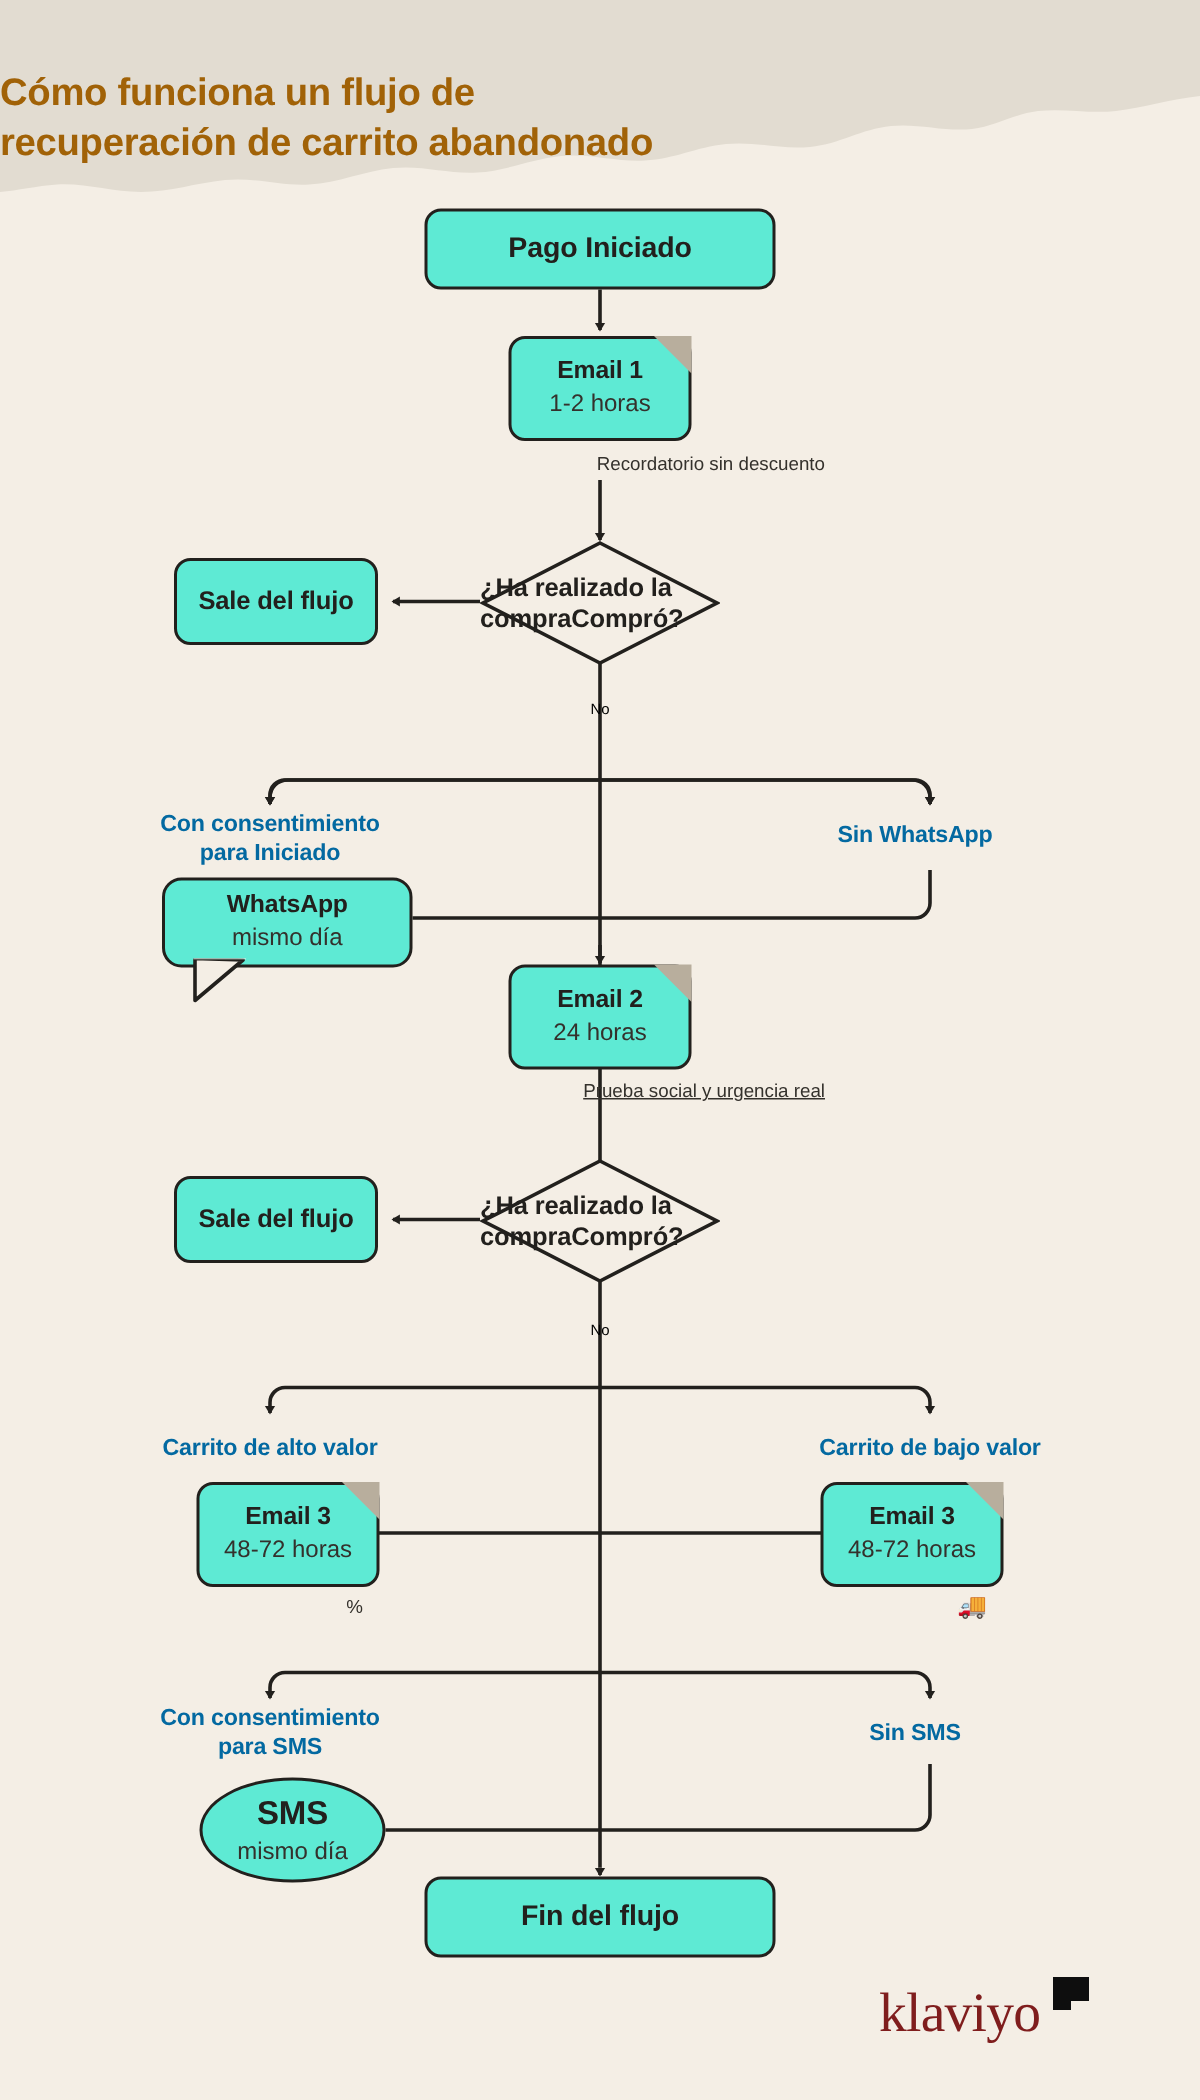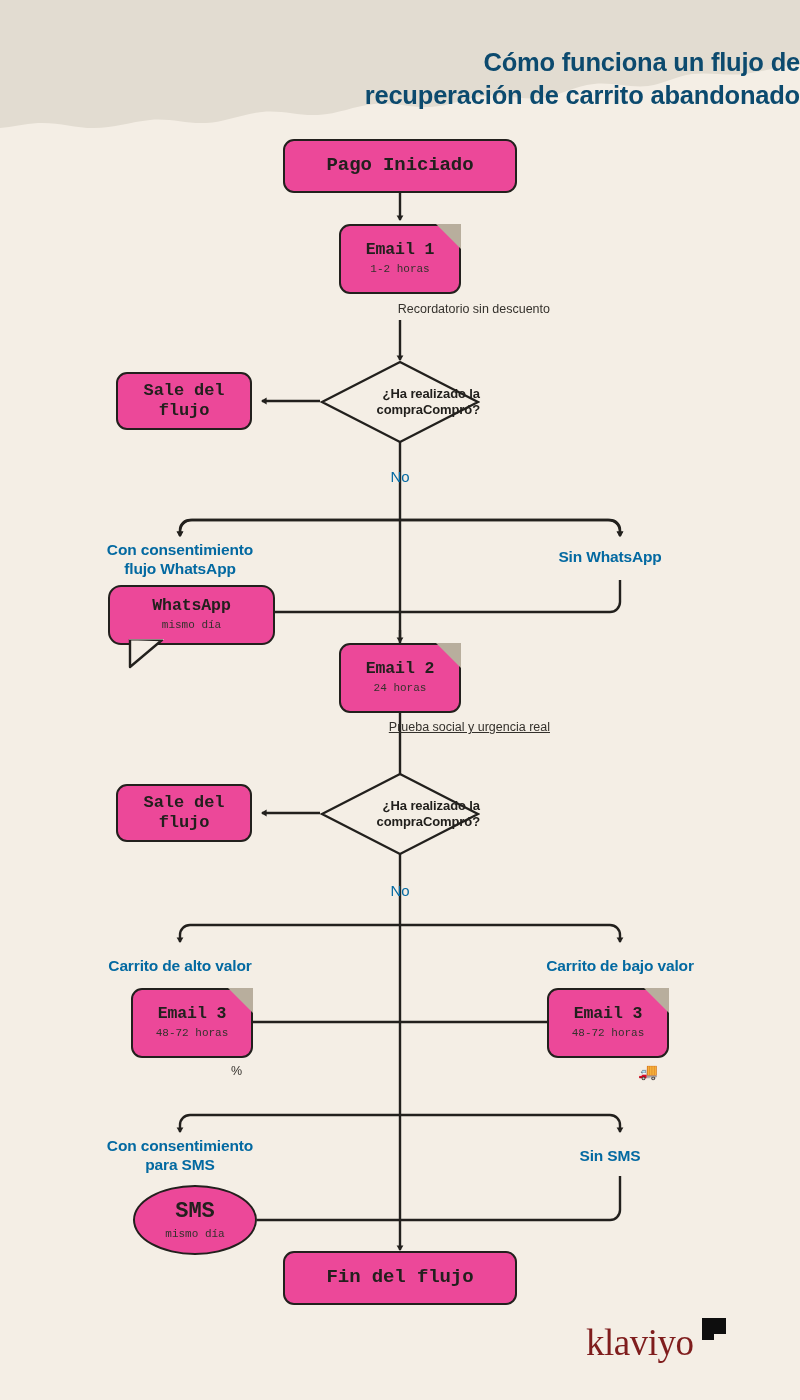--- a/index.html
+++ b/index.html
@@ -15,32 +15,32 @@
   #stage{position:relative;width:800px;height:1400px;overflow:hidden;}
 
   
   .torn-band{position:absolute;left:0;top:0;width:800px;height:130px;pointer-events:none;}
 
   
   .wires{position:absolute;left:0;top:0;width:800px;height:1400px;pointer-events:none;}
 
   
   .title{
-    position:absolute;left:0;top:46px;width:800px;text-align:right;
+    position:absolute;left:0;top:46px;width:800px;text-align:left;
     font-size:25.5px;font-weight:bold;line-height:1.28;letter-spacing:-0.2px;
-    color:#0c4a6e;
+    color:#a16207;
   }
   .title .ln{display:block;}
 
   
   .node{position:absolute;box-sizing:border-box;display:flex;flex-direction:column;
         align-items:center;justify-content:center;text-align:center;
-        background:#ec4899;border:2.4px solid #22201D;font-family:Liberation Mono, monospace;}
+        background:#5eead4;border:2.4px solid #22201D;}
   .node .t1{font-size:16.5px;font-weight:bold;letter-spacing:-0.1px;line-height:1.15;}
-  .node .t2{font-size:11px;font-weight:normal;color:#34312C;line-height:1.2;margin-top:3px;}
+  .node .t2{font-size:16px;font-weight:normal;color:#34312C;line-height:1.2;margin-top:3px;}
 
   
   .pill{border-radius:11px;}
   .pill .t1{font-size:19px;}
 
   
   .exitbox{border-radius:11px;}
   .exitbox .t1{font-size:17px;line-height:1.2;}
 
   
@@ -52,32 +52,32 @@
   .bubble{border-radius:13px;}
   .bubble .tail{position:absolute;left:18px;bottom:-26px;width:40px;height:30px;}
 
   
   .ellipse{border-radius:50%;}
   .ellipse .t1{font-size:22px;}
 
   
   .diamond{position:absolute;}
   .diamond .dtext{position:absolute;left:0;top:0;width:100%;height:100%;
-      display:flex;align-items:center;justify-content:center;text-align:right;
-      font-size:13px;font-weight:bold;line-height:1.25;letter-spacing:-0.1px;color:#22201D;}
+      display:flex;align-items:center;justify-content:center;text-align:left;
+      font-size:17px;font-weight:bold;line-height:1.25;letter-spacing:-0.1px;color:#22201D;}
 
   
   .caption{position:absolute;text-align:right;font-size:12.5px;color:#34312C;line-height:1.2;}
 
   
   .branch{position:absolute;text-align:center;font-size:15.5px;font-weight:bold;
           line-height:1.22;letter-spacing:-0.15px;color:#0369a1;}
 
   
-  .elabel{position:absolute;font-size:15px;color:#0369a1;text-align:center;}
+  .elabel{position:absolute;font-size:10px;color:#000000;text-align:center;}
 
   
   .logo{position:absolute;left:586px;top:1316px;width:150px;height:54px;}
   .logo .word{font-family:"Liberation Serif","DejaVu Serif",serif;font-size:37px;
               letter-spacing:-0.5px;color:#7f1d1d;line-height:1;position:absolute;left:0;top:8px;}
 </style>
 </head>
 <body>
 
 <div id="stage">
@@ -156,21 +156,21 @@
     <div class="dtext">¿Ha realizado la compraCompró?</div>
   </div>
   <div class="elabel" style="left:360px;top:468px;width:80px;">No</div>
 
   <div class="node exitbox" style="left:116px;top:372px;width:136px;height:58px;">
     <span class="t1">Sale del flujo</span>
   </div>
 
   <div class="branch" style="left:60px;top:541px;width:240px;">
     <span>Con consentimiento</span><br>
-    <span>flujo WhatsApp</span>
+    <span>para Iniciado</span>
   </div>
   <div class="branch" style="left:510px;top:548px;width:200px;">
     <span>Sin WhatsApp</span>
   </div>
 
   <div class="node bubble" style="left:108px;top:585px;width:167px;height:60px;">
     <span class="t1">WhatsApp</span>
     <span class="t2">mismo día</span>
     <svg class="tail" viewBox="0 0 40 30">
       <path d="M2,0 L2,28 L34,1 Z" fill="#F4EEE5" stroke="#22201D" stroke-width="2.4" stroke-linejoin="round"></path>

